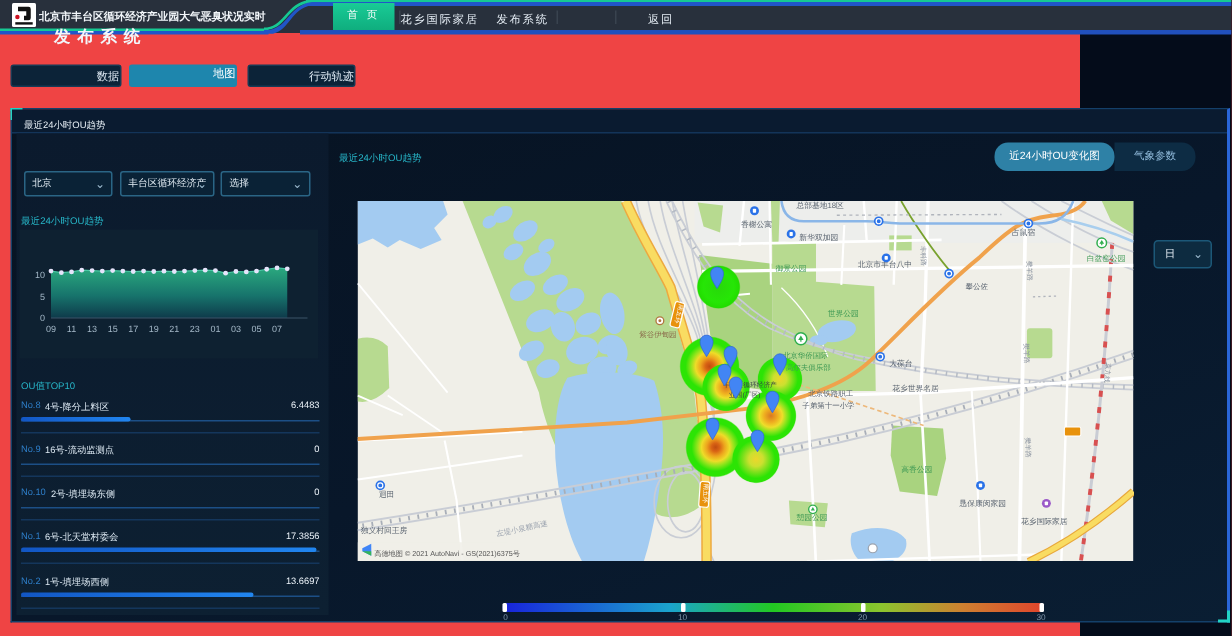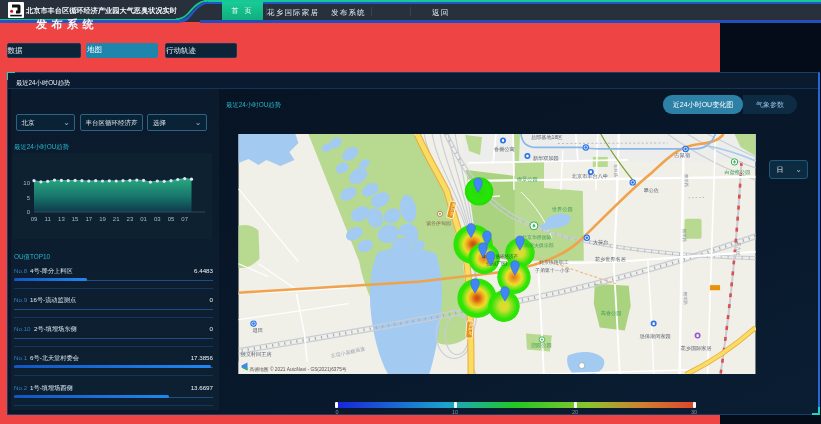--- a/index.html
+++ b/index.html
@@ -18,21 +18,21 @@
   #logo svg { display:block; }
   #title { position:absolute; left:26px; top:5.5px; font-size:7.2px; font-weight:bold; color:#f2f6fa; letter-spacing:0px; }
   .navitem { position:absolute; top:7.5px; font-size:7.5px; letter-spacing:1.2px; color:#e6eef6; }
   #nav-home { position:absolute; left:222px; top:2px; width:41px; height:18px; background:linear-gradient(#19cb96,#0fae7e);
      color:#fff; font-size:7px; text-align:center; line-height:18px; letter-spacing:2px; }
   .navsep { position:absolute; top:7px; width:1px; height:9px; background:#39434f; }
 
   
   #fbxt { position:absolute; left:36px; top:17px; font-size:11px; font-weight:bold; color:#f2f6fa; letter-spacing:4.5px; }
   .tabbtn { position:absolute; top:42.5px; height:15px; background:#0c2338; border:1px solid #173a55; border-radius:2px;
-     color:#dfeaf4; font-size:7.5px; text-align:left; line-height:13.5px; }
+     color:#dfeaf4; font-size:7.5px; text-align:right; line-height:13.5px; }
   .tabbtn.active { background:#1e86ad; border-color:#1e86ad; color:#fff;font-family:Liberation Mono, monospace; }
 
   
   #panel { position:absolute; left:7px; top:72px; width:813px; height:343px;
      background:linear-gradient(160deg,#071322 0%,#08172a 55%,#0a1e33 100%);
      border:1px solid #14406a; border-right:2px solid #2a66d8; }
   #panel-hdr { position:absolute; left:0; top:0; width:100%; height:16px; border-bottom:1px solid #133459; background:#0a1b30;}
   #panel-hdr span { position:absolute; left:8px; top:5.5px; font-size:6.3px; color:#eaf2f8; }
   .corner-tl { position:absolute; left:-1px; top:-1px; width:8px; height:8px; border-left:2px solid #22d3c5; border-top:2px solid #22d3c5; }
   .corner-br { position:absolute; right:-2px; bottom:-1px; width:8px; height:8px; border-right:2px solid #22d3c5; border-bottom:2px solid #22d3c5; }

